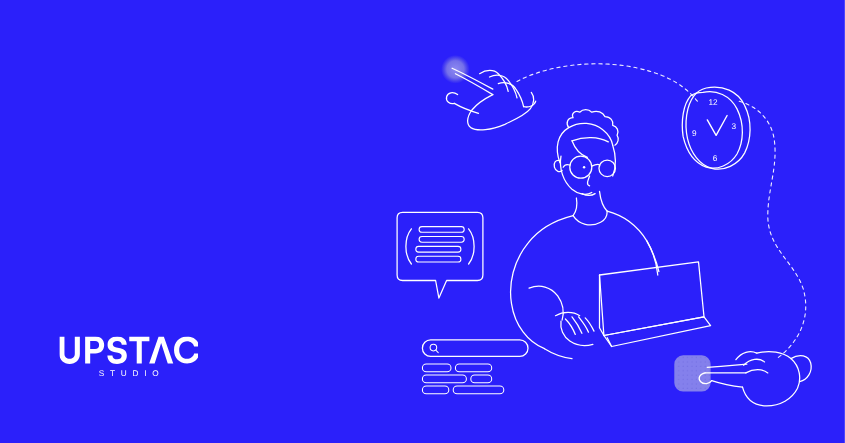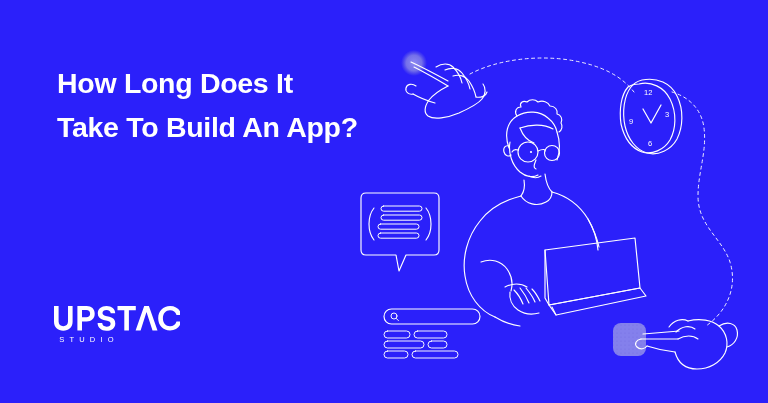--- a/index.html
+++ b/index.html
@@ -40,21 +40,21 @@
     top: 306px;
     z-index: 5;
     user-select: none;
   }
   .logo-mark {
     display: block;
   }
   .logo-sub {
     display: block;
     margin-top: 5px;
-    text-align: left;
+    text-align: center;
     color: #ffffff;
     font-size: 7.5px;
     font-weight: 400;
     letter-spacing: 5.2px;
     text-indent: 5.2px;
     line-height: 1;
   }
 </style>
 </head>
 <body>
@@ -222,22 +222,20 @@
         <path d="M676,332 C682,326 690,325 695,329"></path>
         <path d="M678,339 C685,335 693,335 698,339"></path>
 
         <path d="M688,321 C700,318 712,320 719,326 C727,333 729,344 725,353
                  C720,363 709,369 697,369 C686,369 678,363 675,352"></path>
         <path d="M719,326 C727,321 735,323 737,330 C739,338 734,345 727,347"></path>
       </g>
     </g>
   </svg>
 
-  <div class="headline">How Long Does It
-Take To Build An App?</div>
 
   <div class="logo">
     <svg class="logo-mark" width="126" height="25" viewBox="0 0 126 25">
       <g fill="#FFFFFF">
 
         <path d="M0,0 h4.6 v15.6 c0,2.9 2,4.6 4.7,4.6 c2.7,0 4.7,-1.7 4.7,-4.6 V0 h4.6 v15.8
                  c0,5.4 -3.9,9 -9.3,9 C3.9,24.8 0,21.2 0,15.8 Z"></path>
 
         <path d="M23.4,0 h9.3 c4.8,0 8,3.1 8,7.7 c0,4.6 -3.2,7.7 -8,7.7 h-4.7 V24.4 h-4.6 Z
                  M28,11.3 h4.4 c2.3,0 3.7,-1.4 3.7,-3.6 c0,-2.2 -1.4,-3.6 -3.7,-3.6 H28 Z"></path>

